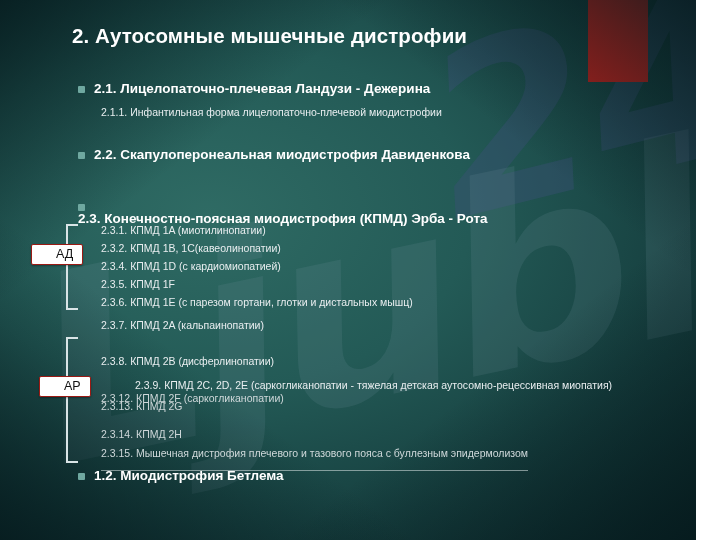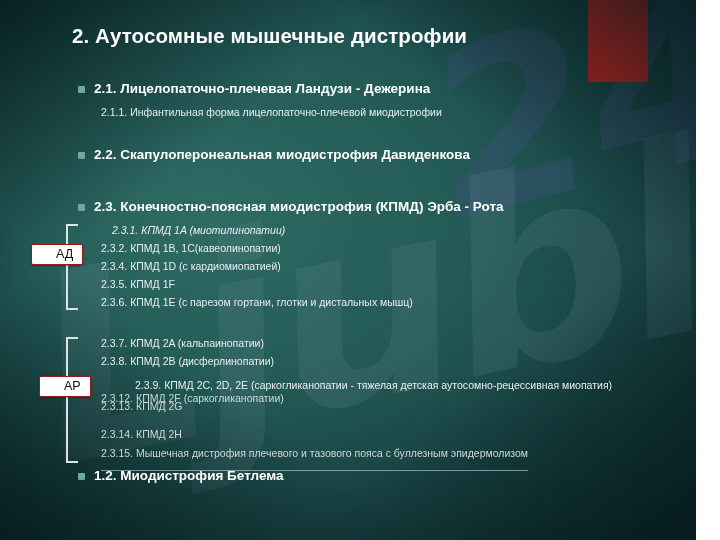--- a/index.html
+++ b/index.html
@@ -151,32 +151,32 @@
       <span class="bullet-dot"></span>
       <span class="lvl1">2.1. Лицелопаточно-плечевая Ландузи - Дежерина</span>
     </div>
     <div class="lvl2" style="left:101px; top:106px;">2.1.1. Инфантильная форма лицелопаточно-плечевой миодистрофии</div>
 
     <div class="bullet-row" style="left:78px; top:147px;">
       <span class="bullet-dot"></span>
       <span class="lvl1">2.2. Скапулоперонеальная миодистрофия Давиденкова</span>
     </div>
 
-    <div class="bullet-row" style="left:78px; top:199px;">
+    <div class="bullet-row" style="left:78px; top:199px;flex-direction:column;">
       <span class="bullet-dot"></span>
       <span class="lvl1">2.3. Конечностно-поясная миодистрофия (КПМД) Эрба - Рота</span>
     </div>
 
-    <div class="lvl2" style="left:112px; top:224px;font-style:italic;">2.3.1. КПМД 1A (миотилинопатии)</div>
+    <div class="lvl2" style="left:101px; top:224px;">2.3.1. КПМД 1A (миотилинопатии)</div>
     <div class="lvl2" style="left:101px; top:242px;">2.3.2. КПМД 1B, 1C(кавеолинопатии)</div>
     <div class="lvl2" style="left:101px; top:260px;">2.3.4. КПМД 1D (с кардиомиопатией)</div>
     <div class="lvl2" style="left:101px; top:278px;">2.3.5. КПМД 1F</div>
     <div class="lvl2" style="left:101px; top:296px;">2.3.6. КПМД 1E (с парезом гортани, глотки и дистальных мышц)</div>
 
-    <div class="lvl2" style="left:101px; top:337px;">2.3.7. КПМД 2A (кальпаинопатии)</div>
+    <div class="lvl2" style="left:101px; top:319px;">2.3.7. КПМД 2A (кальпаинопатии)</div>
     <div class="lvl2" style="left:101px; top:355px;">2.3.8. КПМД 2B (дисферлинопатии)</div>
     <div class="lvl2" style="left:101px; top:379px;margin-left:34px;">2.3.9. КПМД 2C, 2D, 2E (саркогликанопатии - тяжелая детская аутосомно-рецессивная  миопатия)</div>
     <div class="lvl2 dim" style="left:101px; top:392px;">2.3.12. КПМД 2F (саркогликанопатии)</div>
     <div class="lvl2 dim" style="left:101px; top:400px;">2.3.13. КПМД 2G</div>
     <div class="lvl2 dim" style="left:101px; top:428px;">2.3.14. КПМД 2H</div>
     <div class="lvl2 dim underline-item" style="left:101px; top:447px;">2.3.15. Мышечная дистрофия плечевого и тазового пояса с буллезным эпидермолизом</div>
 
     <div class="bullet-row" style="left:78px; top:468px;">
       <span class="bullet-dot"></span>
       <span class="lvl1">1.2. Миодистрофия Бетлема</span>

